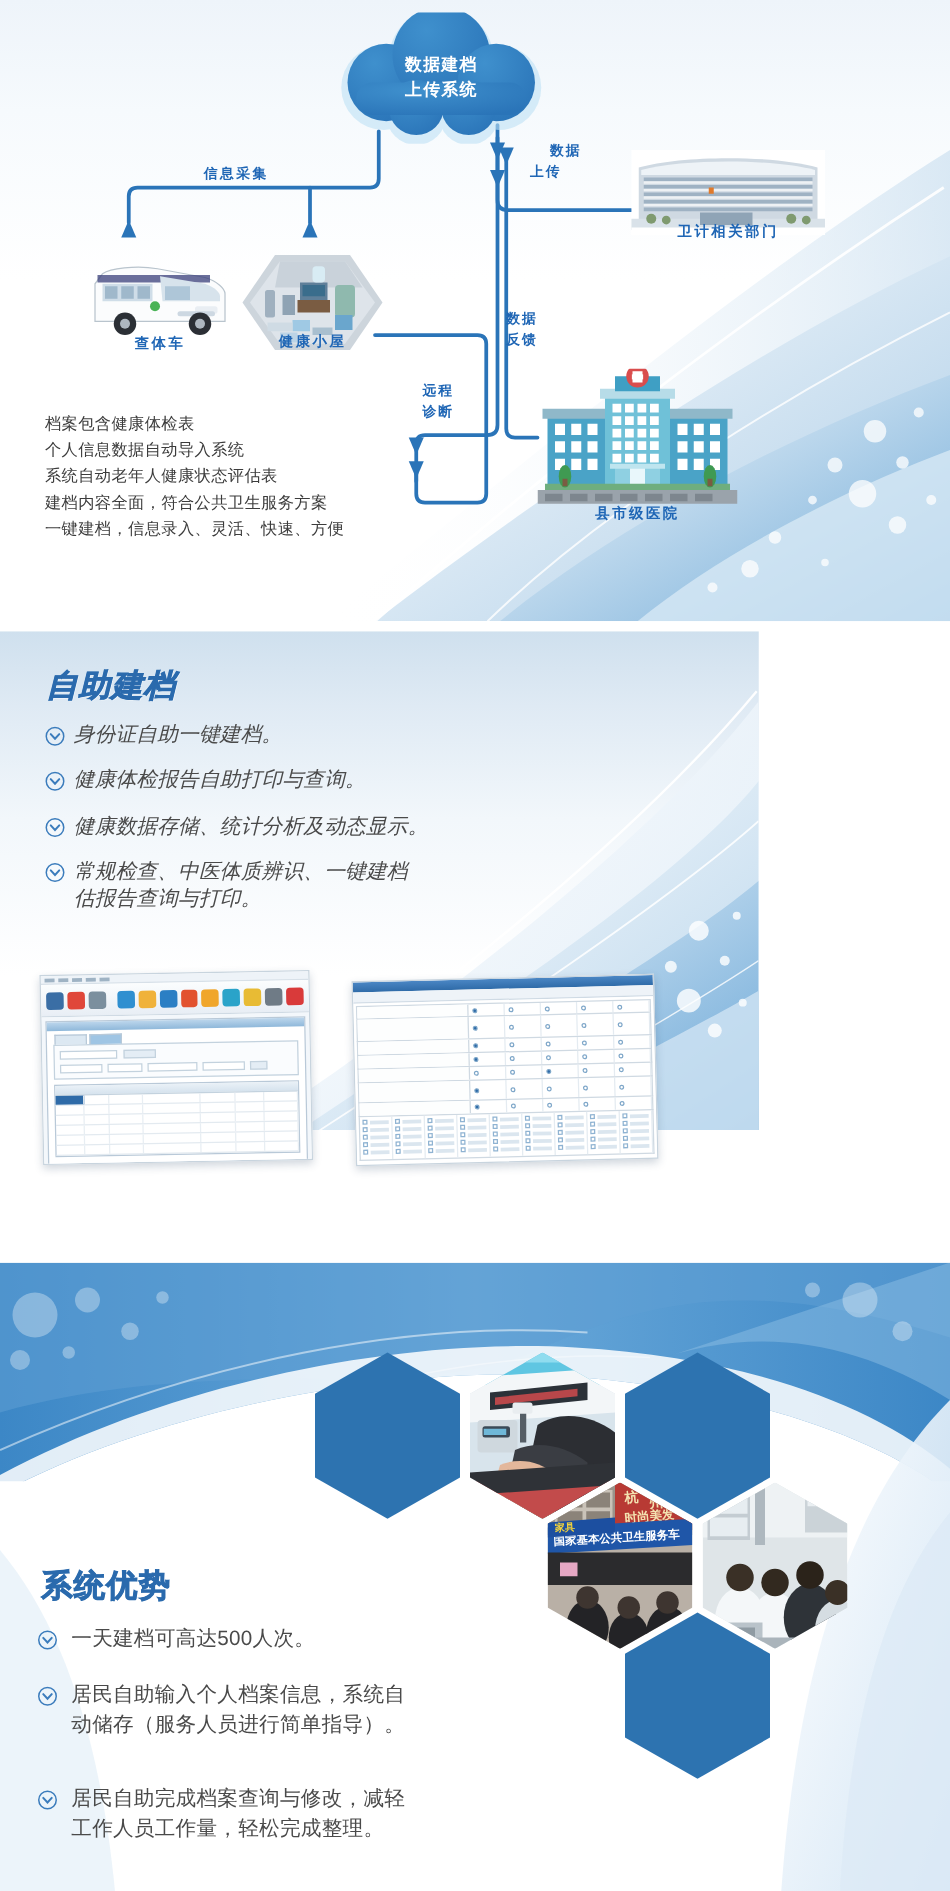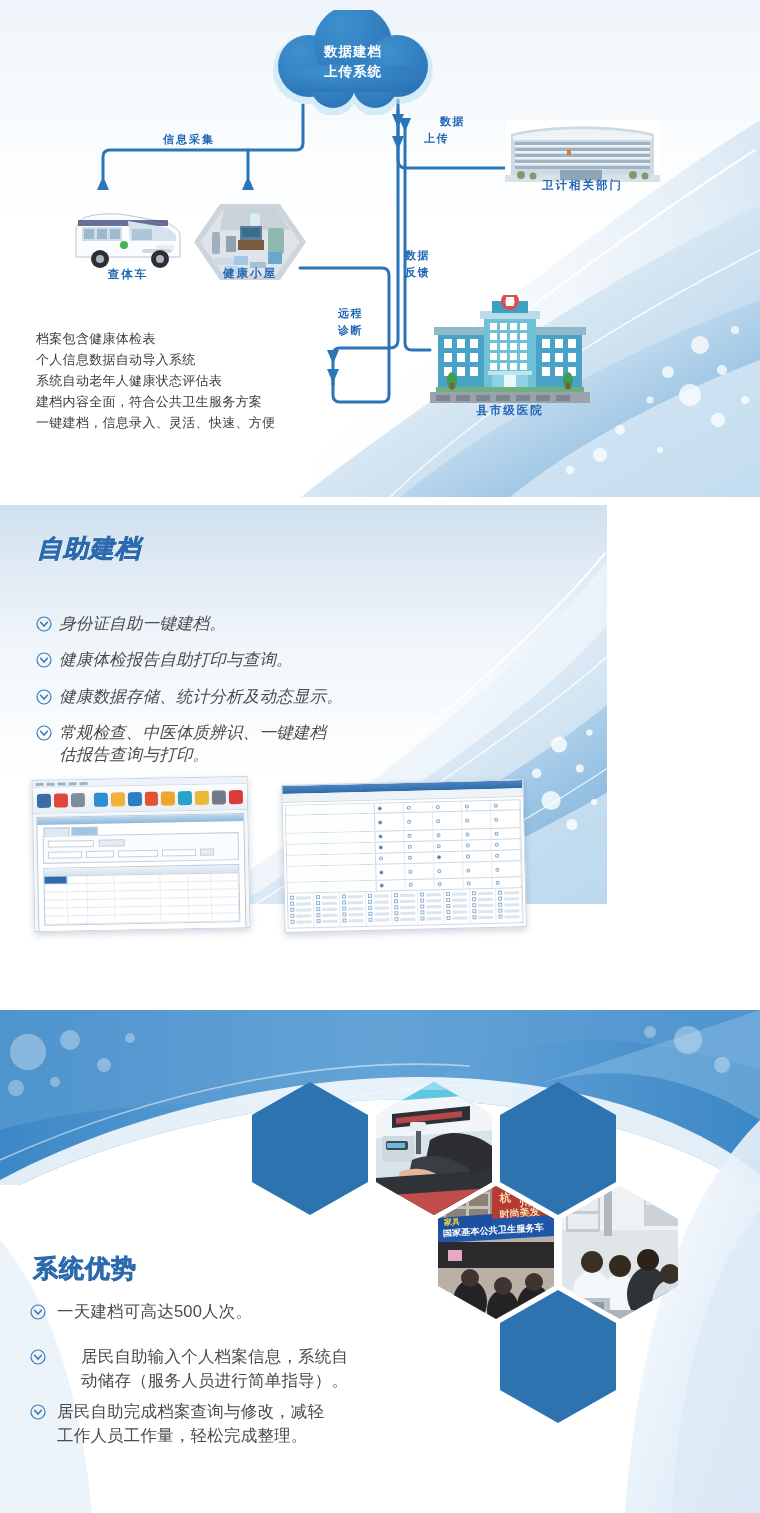--- a/index.html
+++ b/index.html
@@ -464,21 +464,21 @@
           <circle cx="580" cy="448" r="8"></circle>
         <circle cx="650" cy="432" r="3.5"></circle>
           <circle cx="540" cy="470" r="5"></circle>
         <circle cx="470" cy="486" r="4"></circle>
           <circle cx="620" cy="462" r="3"></circle>
       </g>
     </svg>
 
     <div class="sec-title" style="left:37px; top:27px;">自助建档</div>
 
-    <div class="blist" style="left:36px; top:72px; width:460px;margin-top:35px;">
+    <div class="blist" style="left:36px; top:72px; width:460px;">
 
       <div class="brow">
         <span class="bico">
           <svg width="16" height="16" viewBox="0 0 16 16">
             <circle cx="8" cy="8" r="7" fill="none" stroke="#3b7cbc" stroke-width="1.2"></circle>
             <path d="M4.6,6.3 L8,10 L11.4,6.3" fill="none" stroke="#3b7cbc" stroke-width="1.6" stroke-linecap="round"></path>
           </svg>
         </span>
         <span class="btxt">
           <span>身份证自助一键建档。</span>
@@ -1121,21 +1121,21 @@
           <svg width="16" height="16" viewBox="0 0 16 16">
             <circle cx="8" cy="8" r="7" fill="none" stroke="#3b7cbc" stroke-width="1.2"></circle>
             <path d="M4.6,6.3 L8,10 L11.4,6.3" fill="none" stroke="#3b7cbc" stroke-width="1.6" stroke-linecap="round"></path>
           </svg>
         </span>
         <span class="btxt" style="line-height:1.42;">
           <span class="l2">一天建档可高达500人次。</span>
         </span>
       </div>
 
-      <div class="brow" style="margin-bottom:8px;gap:24px;">
+      <div class="brow" style="margin-bottom:36px;">
         <span class="bico" style="margin-right:11px;">
           <svg width="16" height="16" viewBox="0 0 16 16">
             <circle cx="8" cy="8" r="7" fill="none" stroke="#3b7cbc" stroke-width="1.2"></circle>
             <path d="M4.6,6.3 L8,10 L11.4,6.3" fill="none" stroke="#3b7cbc" stroke-width="1.6" stroke-linecap="round"></path>
           </svg>
         </span>
         <span class="btxt" style="line-height:1.42;">
           <span>居民自助输入个人档案信息，系统自</span>
           <span class="l2">动储存（服务人员进行简单指导）。</span>
         </span>

